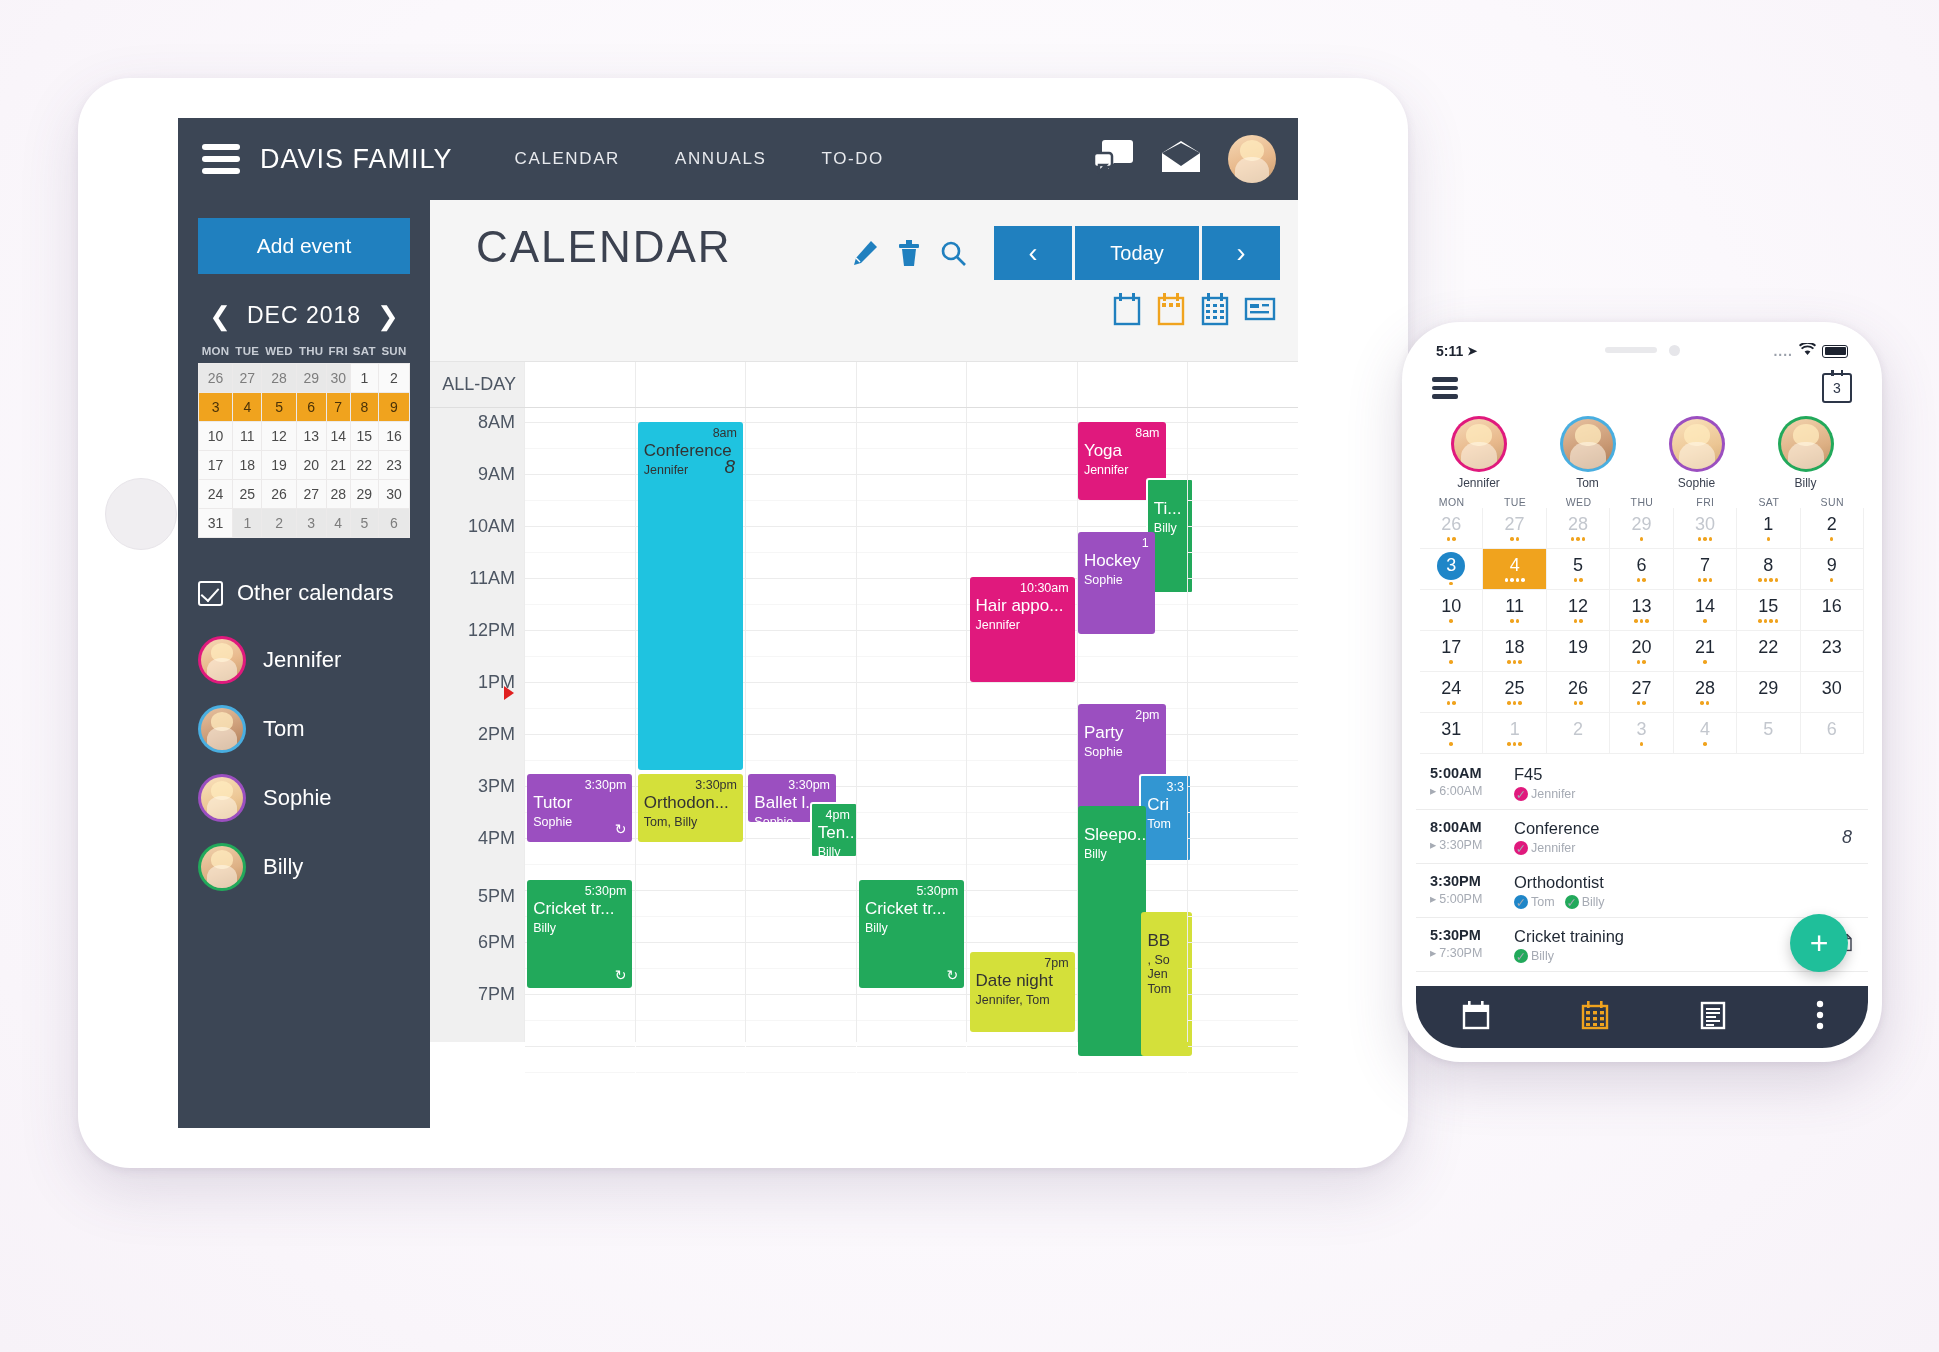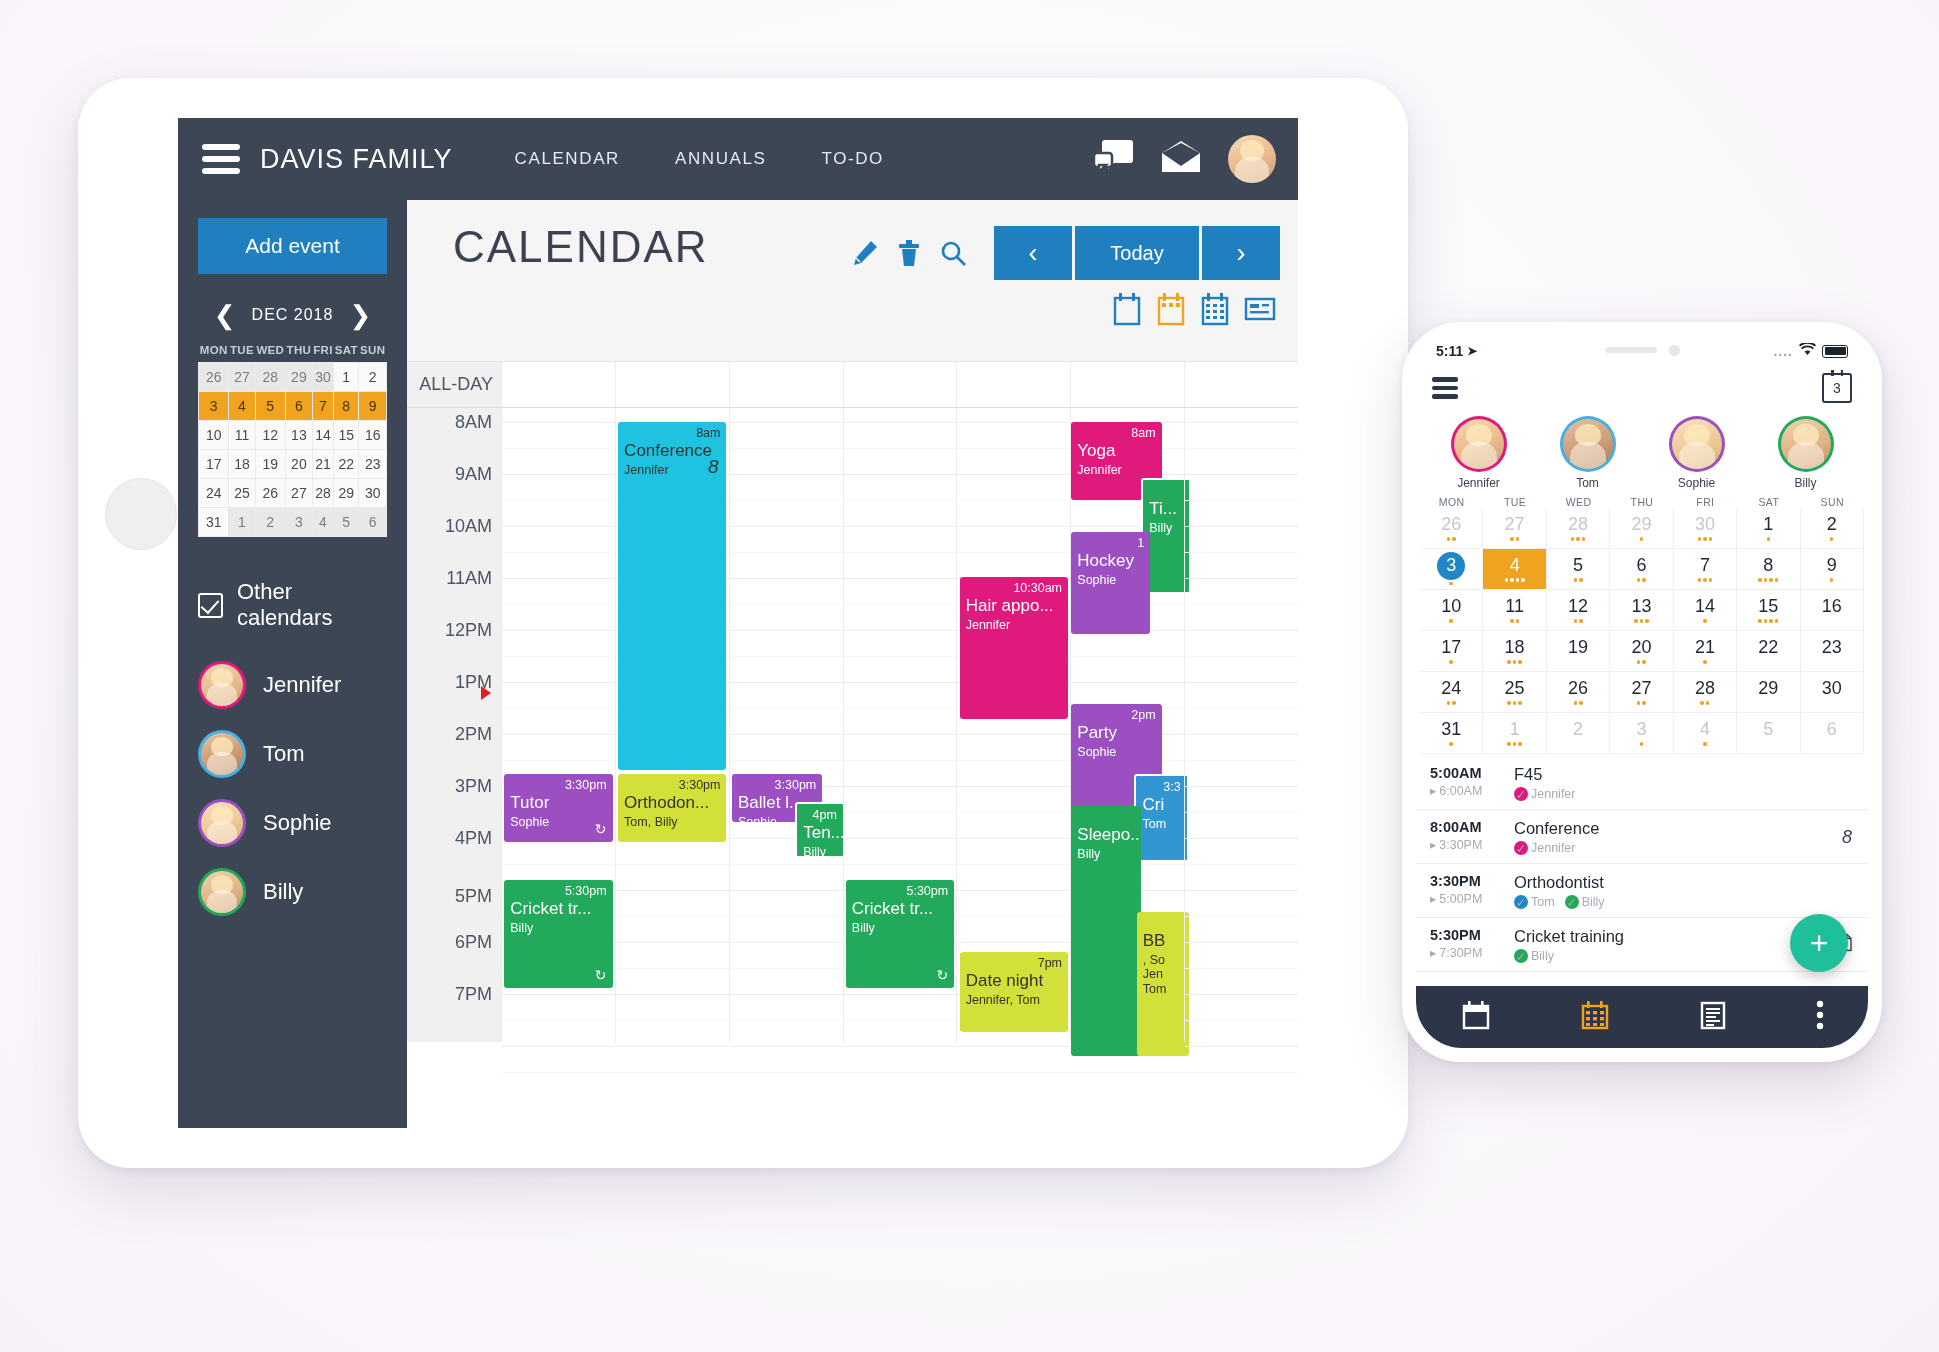--- a/index.html
+++ b/index.html
@@ -45,28 +45,28 @@
   .av-t { background: linear-gradient(160deg,#e8c2a0 0%,#c99974 60%,#a87a55 100%); }
   .av-s { background: linear-gradient(160deg,#fae2bd 0%,#ecc694 60%,#d3a873 100%); }
   .av-b { background: linear-gradient(160deg,#f2d3ae 0%,#ddb084 60%,#bd8f63 100%); }
   .avatar::before { content:""; position:absolute; left:24%; top:10%; width:52%;
     height:44%; border-radius:50% 50% 45% 45%; background: rgba(255,235,190,.75); }
   .avatar::after { content:""; position:absolute; left:14%; top:46%; width:72%;
     height:62%; border-radius:46% 46% 40% 40%; background: rgba(255,248,235,.55); }
 
   
   .tbody { display: flex; height: 928px; }
-  .sidebar { width: 229px; background: #3c4655; padding: 18px 20px 0; }
+  .sidebar { width: 252px; background: #3c4655; padding: 18px 20px 0; }
   .addevent { width: 100%; height: 56px; background: #2080bf; color: #fff;
     font-size: 21px; display: flex; align-items: center; justify-content: center;
     cursor: pointer; }
   .monthnav { display: flex; align-items: center; justify-content: center;
     gap: 16px; margin: 28px 0 16px; color: #fff; }
   .monthnav .chv { font-size: 26px; cursor: pointer; line-height: 1; }
-  .monthlabel { font-size: 16px; letter-spacing: 1px; }
+  .monthlabel { font-size: 23px; letter-spacing: 1px; }
   .mini { width: 100%; }
   .mini table { width: 100%; border-collapse: collapse; }
   .mini th { color: #c8cdd5; font-size: 11.5px; font-weight: bold;
     padding-bottom: 6px; letter-spacing: .3px; }
   .mini td { text-align: center; font-size: 14px; color: #4a4a4a;
     background: #fafafa; border: 1px solid #eceaea; height: 29px; cursor: pointer; }
   .mini td.dim { background: #e8e8e8; color: #7d7d7d; }
   .mini td.sel { background: #f0a31e; color: #4a3208; }
   .othercal { display: flex; align-items: center; gap: 14px; color: #fff;
     font-size: 22px; margin: 42px 0 30px; cursor: pointer; }
@@ -651,21 +651,21 @@
                     <div class="hline" style="top:430px"></div>
                     <div class="hline half" style="top:456px"></div>
                     <div class="hline" style="top:482px"></div>
                     <div class="hline half" style="top:508px"></div>
                     <div class="hline" style="top:534px"></div>
                     <div class="hline half" style="top:560px"></div>
                     <div class="hline" style="top:586px"></div>
                     <div class="hline half" style="top:612px"></div>
                     <div class="hline" style="top:638px"></div>
                     <div class="hline half" style="top:664px"></div>
-                    <div class="ev" style="background: rgb(224, 25, 125); top: 169px; height: 142px; left: 2%; width: 96%;">
+                    <div class="ev" style="background: rgb(224, 25, 125); top: 169px; height: 105px; left: 2%; width: 96%;">
                       <div class="t">10:30am</div>
                       <div class="n">Hair appo...</div>
                       <div class="w">Jennifer</div>
                     </div>
                     <div class="ev dark" style="background: rgb(212, 224, 58); top: 544px; height: 80px; left: 2%; width: 96%;">
                       <div class="t">7pm</div>
                       <div class="n">Date night</div>
                       <div class="w">Jennifer, Tom</div>
                     </div>
                   </div>

